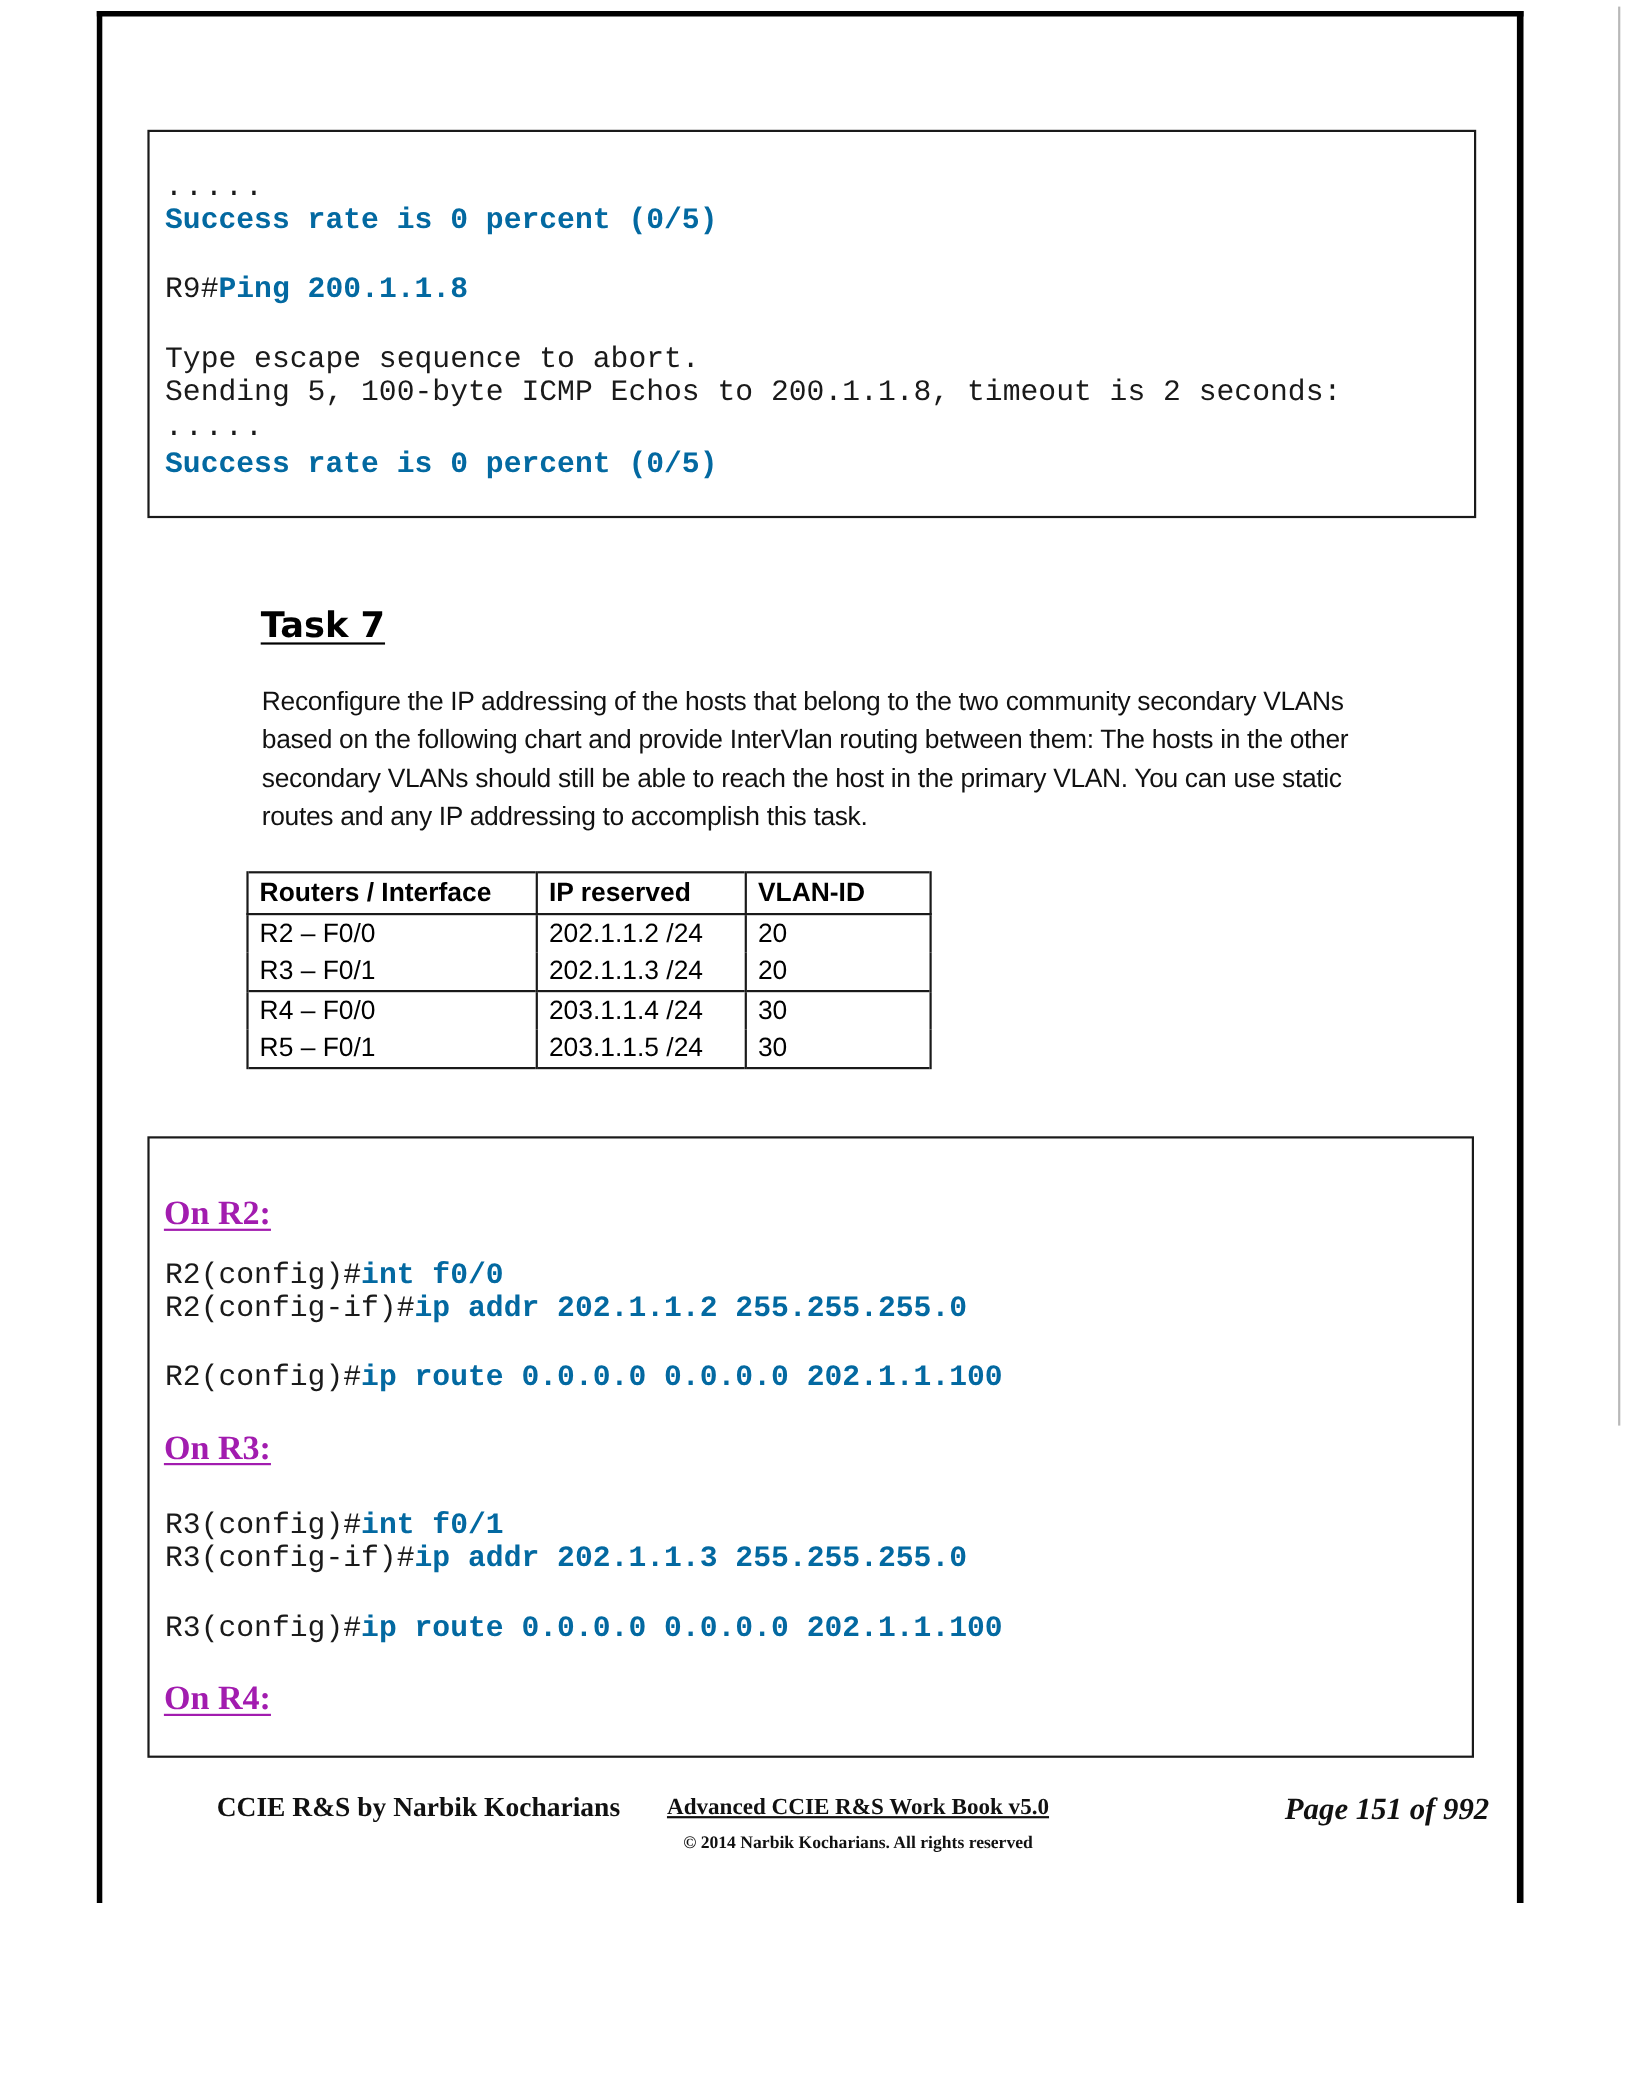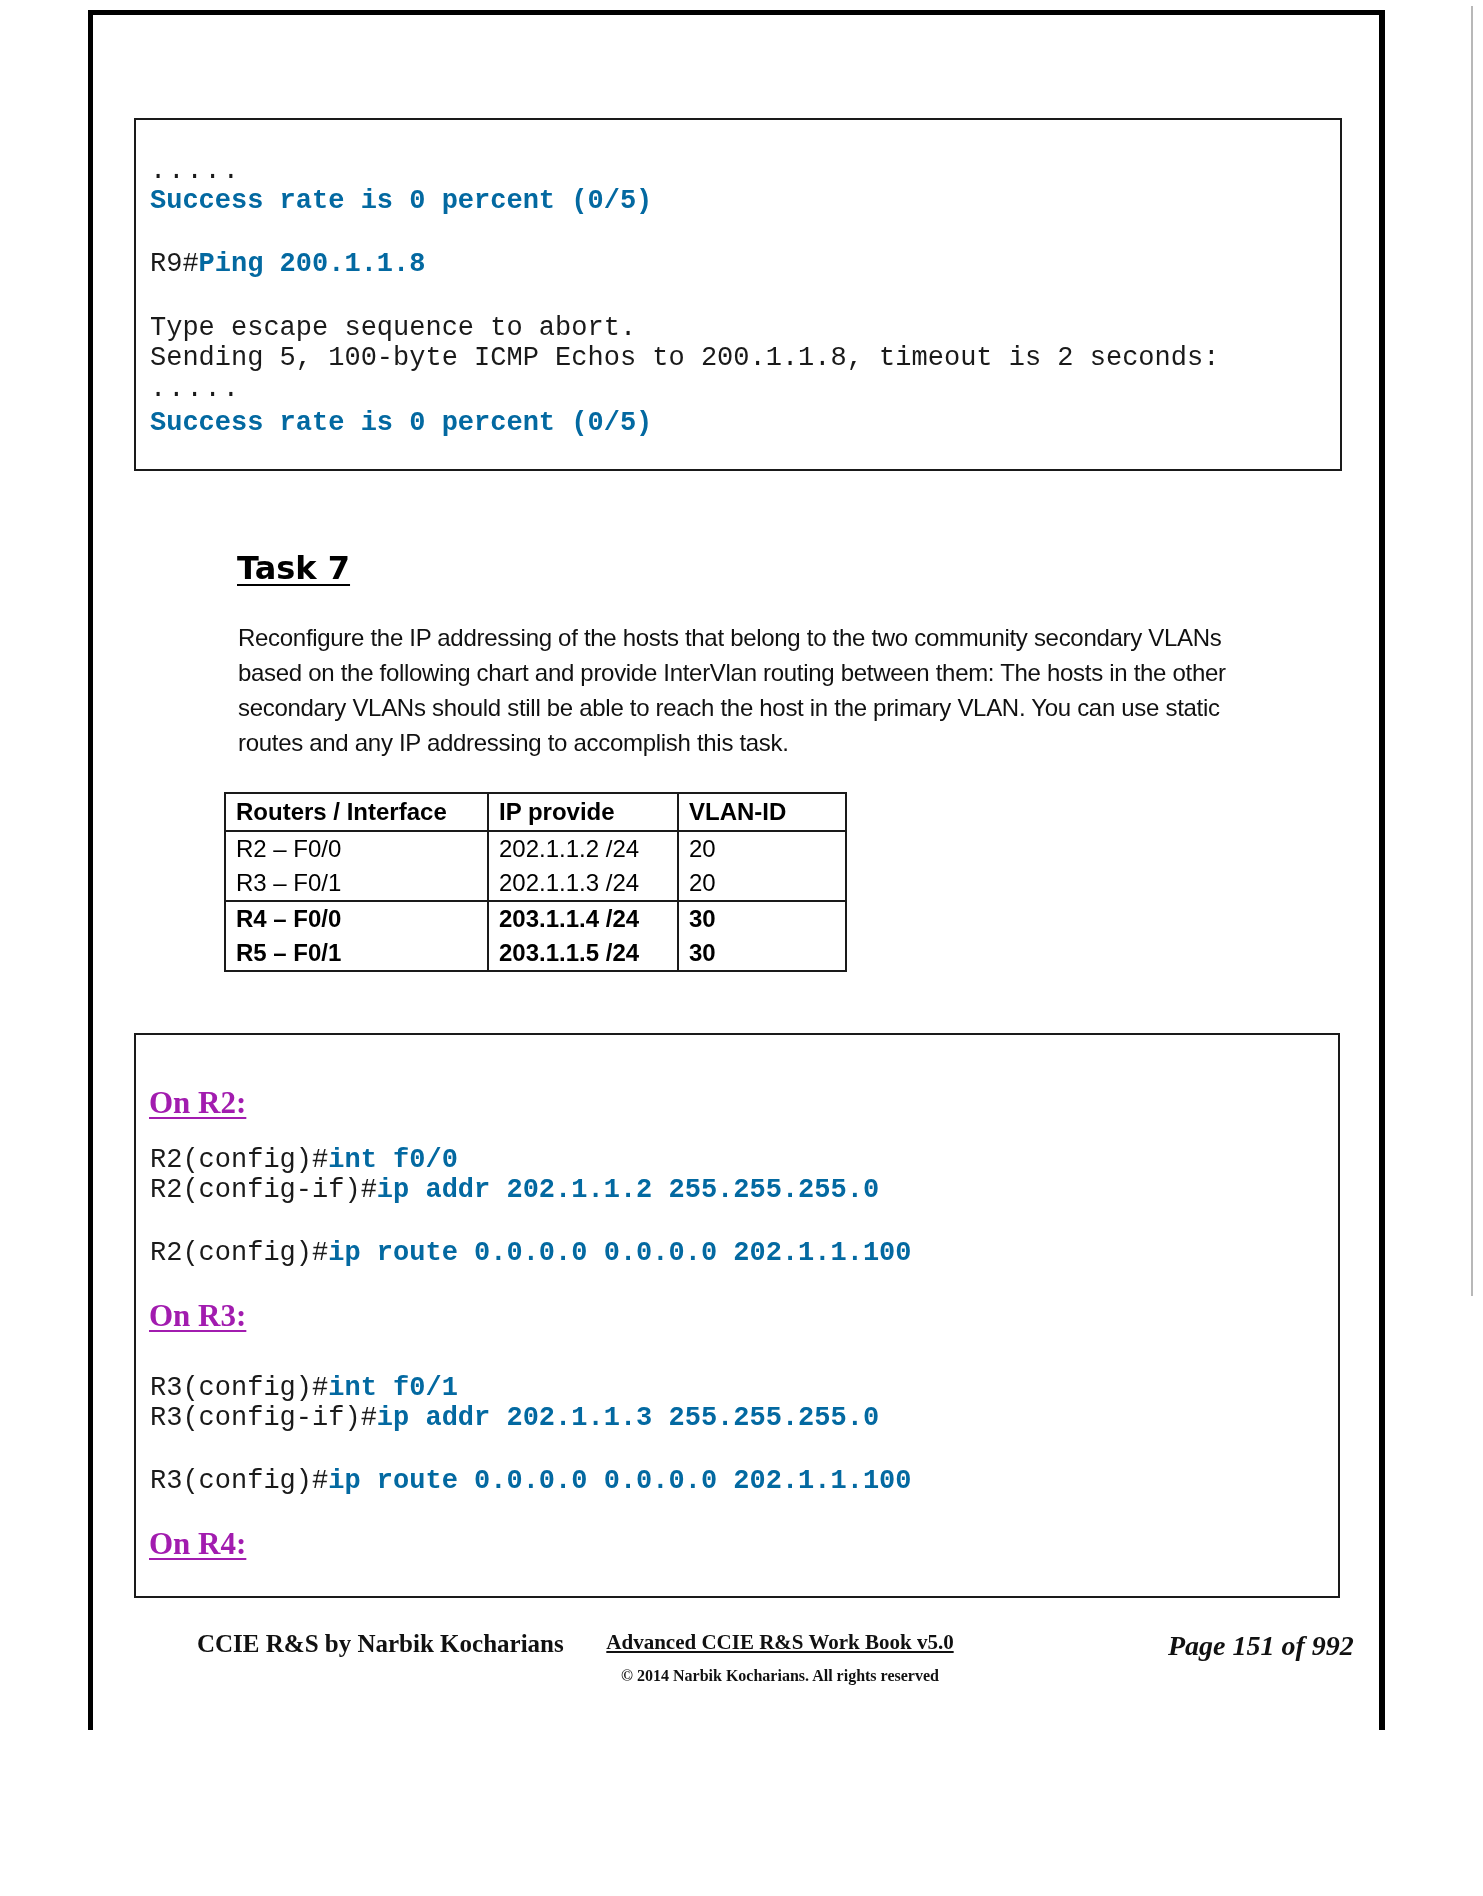--- a/index.html
+++ b/index.html
@@ -55,21 +55,21 @@
       border: 2px solid #1a1a1a;
       padding-left: 46px;
     }
     table.addr th, table.addr td {
       padding: 0 10px; text-align: left; height: 34px; line-height: 34px;
       border-left: 2px solid #1a1a1a; border-right: 2px solid #1a1a1a;
     }
     table.addr th { font-weight: bold; border-bottom: 2px solid #1a1a1a; height: 36px; }
     table.addr td { font-weight: normal; }
     table.addr tr.grp-start td { border-top: 2px solid #1a1a1a; }
-    table.addr tr.bold td { font-weight: bold; margin-top: 36px; }
+    table.addr tr.bold td { font-weight: normal; margin-top: 36px; }
     .c1 { width: 241px; } .c2 { width: 168px; } .c3 { width: 146px; }
 
     .footer { position: absolute; top: 1630px; font-family: "Liberation Serif", "DejaVu Serif", serif; color: #111; }
     .f-left { left: 197px; font-size: 25px; font-weight: bold; }
     .f-center { left: 580px; width: 400px; text-align: center; }
     .f-center .t1 { font-size: 21px; font-weight: bold; display: block; text-decoration: underline; }
     .f-center .t2 { font-size: 16px; font-weight: bold; display: block; margin-top: 12px; }
     .f-right { left: 1168px; font-size: 28px; font-weight: bold; font-style: italic; }
   </style>
 </head>
@@ -88,21 +88,21 @@
   <div class="mono" style="top:288px"><b>Success rate is 0 percent (0/5)</b></div>
 </div>
 
 <div class="task-title">Task 7</div>
 <div class="task-desc">Reconfigure the IP addressing of the hosts that belong to the two community secondary VLANs based on the following chart and provide InterVlan routing between them: The hosts in the other secondary VLANs should still be able to reach the host in the primary VLAN. You can use static routes and any IP addressing to accomplish this task.</div>
 
 <table class="addr">
   <thead>
     <tr>
       <th class="c1">Routers / Interface</th>
-      <th class="c2">IP provide</th>
+      <th class="c2">IP reserved</th>
       <th class="c3">VLAN-ID</th>
     </tr>
   </thead>
   <tbody>
     <tr>
       <td>R2 – F0/0</td>
       <td>202.1.1.2 /24</td>
       <td>20</td>
     </tr>
     <tr>

